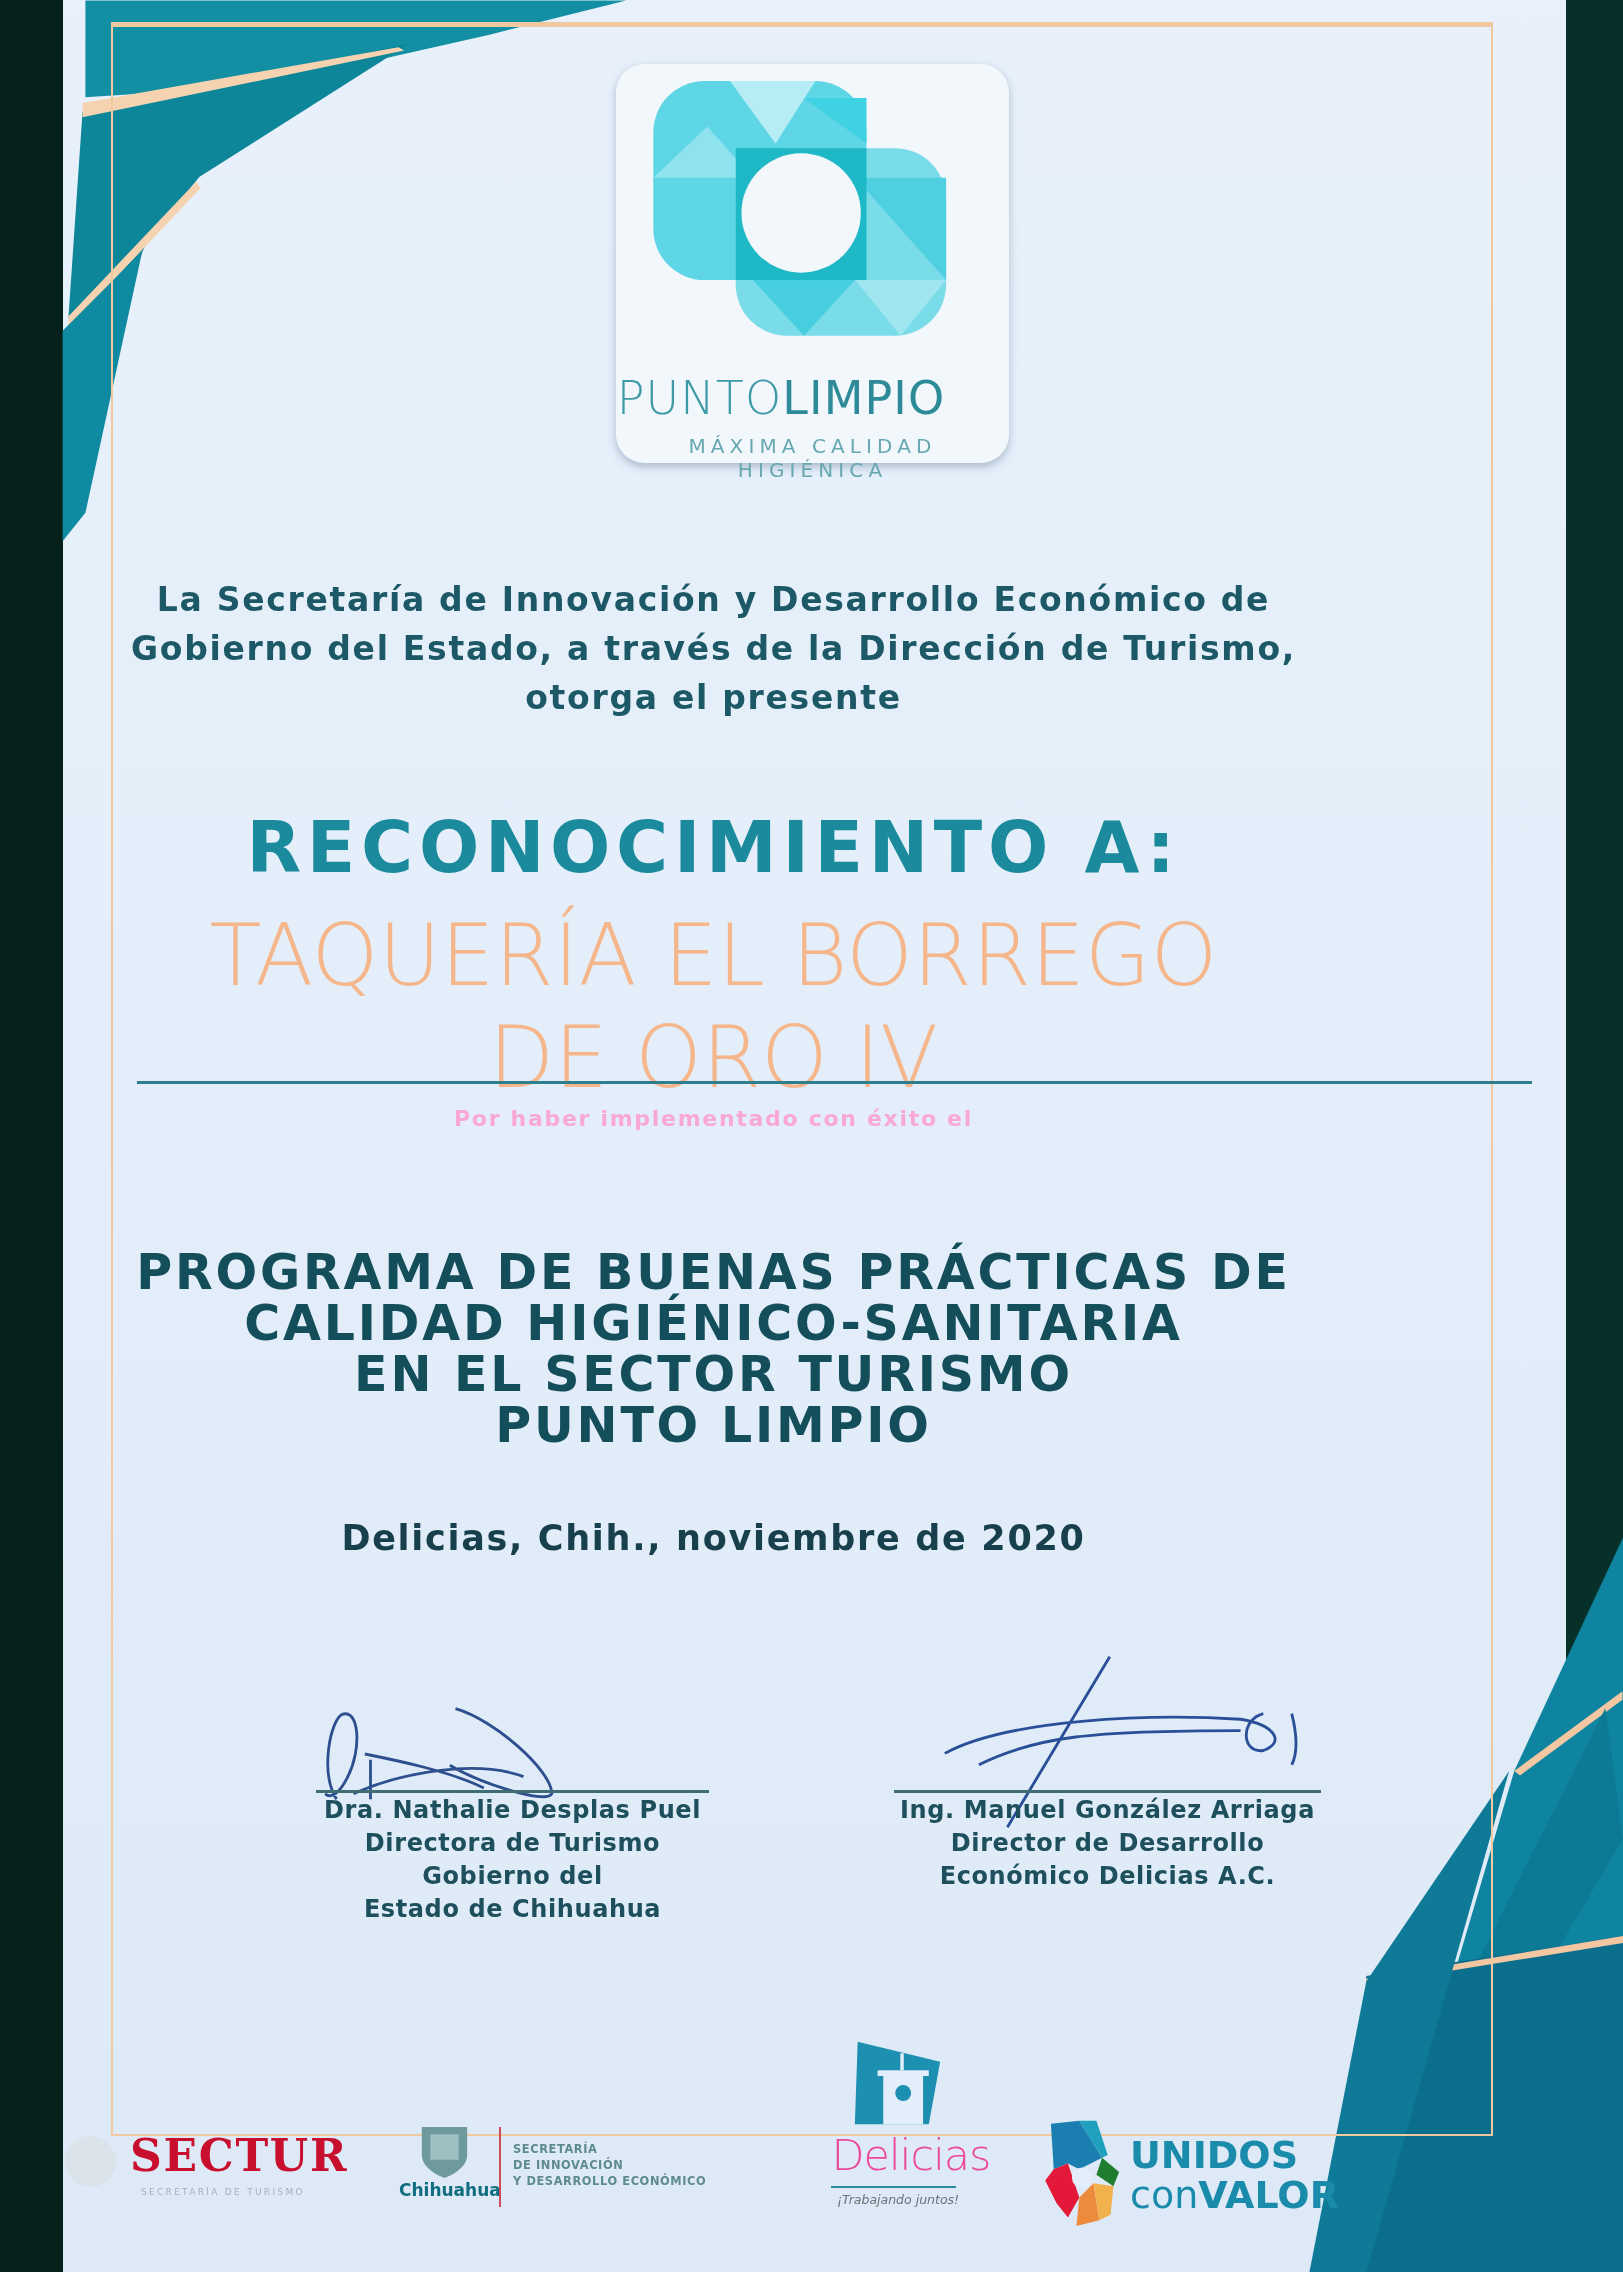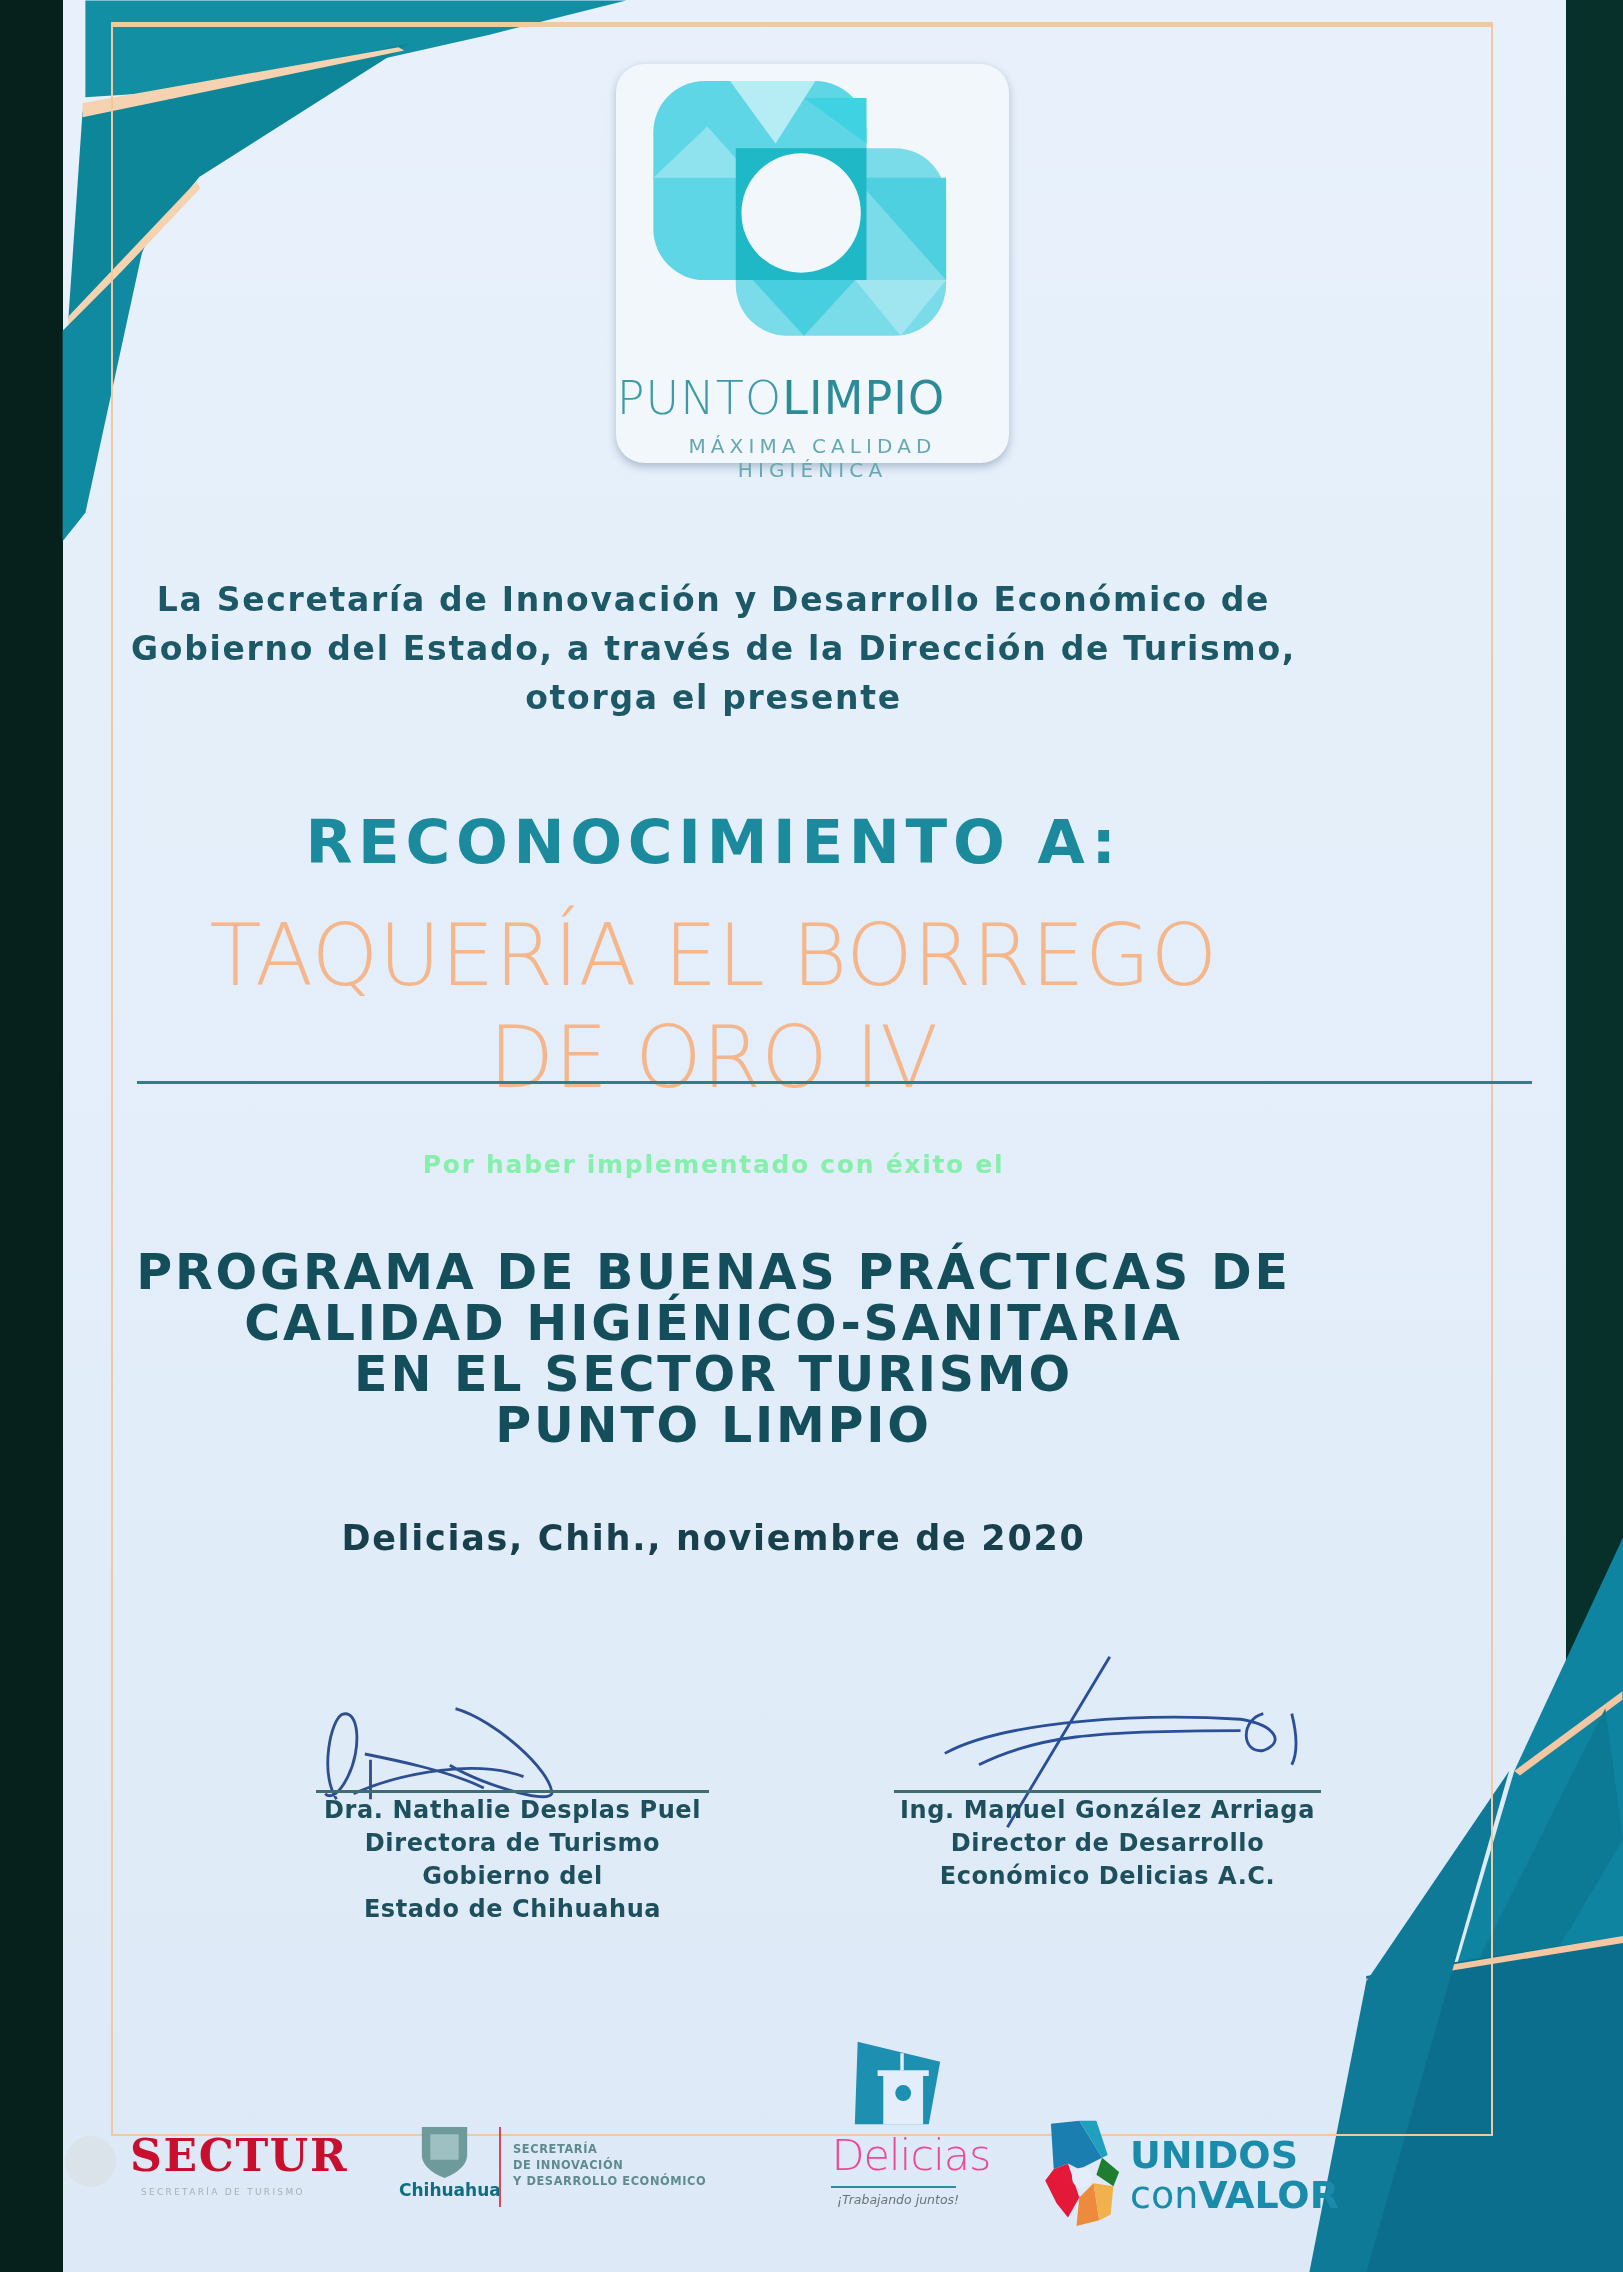--- a/index.html
+++ b/index.html
@@ -29,24 +29,24 @@
     position:absolute; left:0; width:330px; top:307px; text-align:center;
     font-size:46px; letter-spacing:1.1px; color:#3e9aa6; font-weight:300;
   }
   .logo-title b { font-weight:400; color:#2d8b98; }
   .logo-sub {
     position:absolute; left:0; width:393px; top:370px; text-align:center;
     font-size:20px; letter-spacing:5.1px; color:#67a8b0;
   }
   .c { position:absolute; left:0; width:1427px; text-align:center; color:#174f5c; }
   .intro { top:575px; font-size:33px; line-height:49px; letter-spacing:1.7px; font-weight:bold; color:#1c5866; }
-  .title { top:806px; font-size:61px; font-weight:bold; color:#1a8a9c; letter-spacing:5.7px; }
+  .title { top:806px; font-size:71px; font-weight:bold; color:#1a8a9c; letter-spacing:5.7px; }
   .recipient { top:905px; font-size:85px; color:#f4b68a; line-height:102px; font-weight:300; }
   .rule { position:absolute; left:137px; top:1081px; width:1395px; height:2.8px; background:#2e7f8e; }
-  .reason { top:1150px; font-size:25px; letter-spacing:1.7px; font-weight:bold; color:#86efac; }
+  .reason { top:1106px; font-size:22px; letter-spacing:1.7px; font-weight:bold; color:#f9a8d4; }
   .program { top:1247px; font-size:49px; line-height:51px; letter-spacing:2.8px; font-weight:bold; color:#154e5b; }
   .place { top:1518px; font-size:35px; letter-spacing:1.7px; font-weight:bold; color:#173f4c; }
   .sig-line { position:absolute; height:2.8px; background:#3e6e73; }
   .sig-text { position:absolute; text-align:center; font-size:24px; line-height:33px; font-weight:bold; color:#1d4f5c; letter-spacing:0.6px; }
   .footer-logo { position:absolute; }
   .sectur { font-family:"DejaVu Serif", serif; font-size:44px; font-weight:bold; color:#c8102e; letter-spacing:1.7px; }
   .sectur-sub { font-size:9px; color:#a7b0b5; letter-spacing:2.3px; }
   .sede-text { font-size:11.4px; line-height:16px; font-weight:bold; color:#5e8b8e; letter-spacing:0.6px; }
   .chih-word { font-size:17px; font-weight:bold; color:#0f6d80; }
   .delicias-word { font-size:43px; color:#ec4899; font-weight:300; letter-spacing:-1.1px; }

